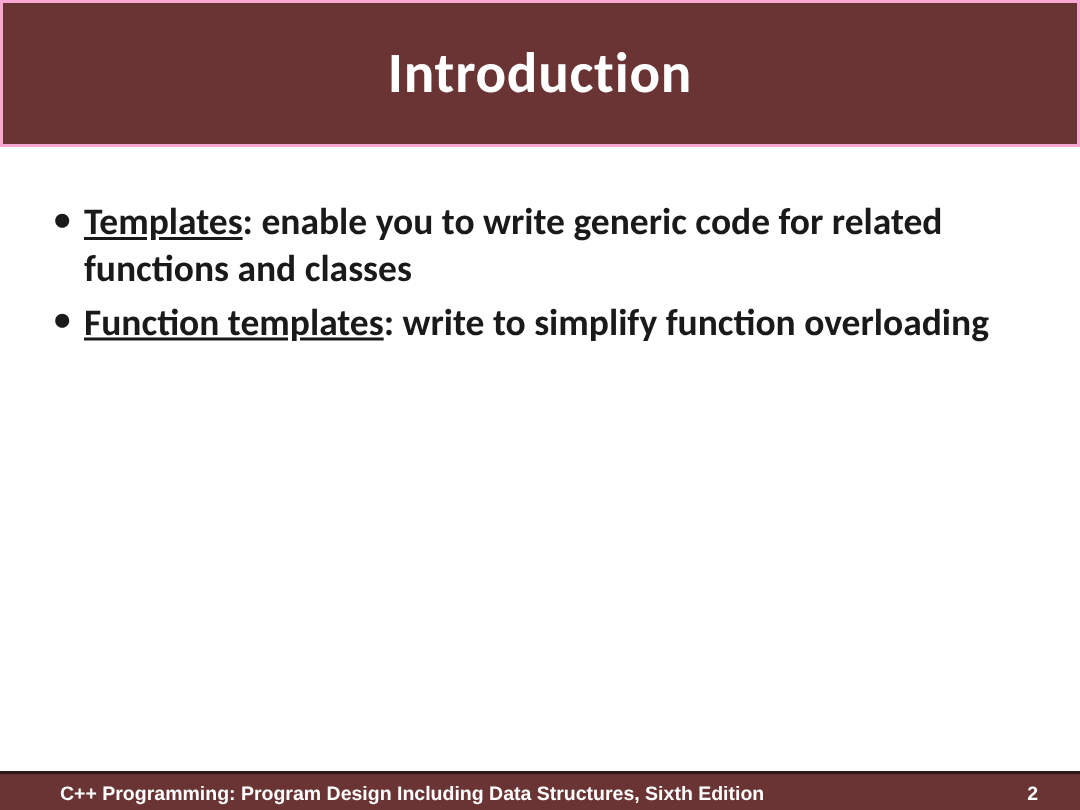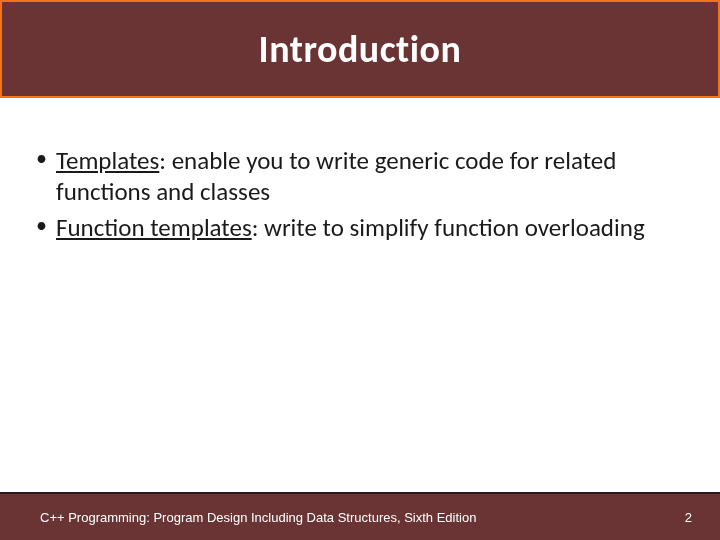--- a/index.html
+++ b/index.html
@@ -14,36 +14,37 @@
     position: relative;
     background: #ffffff;
   }
   .title-bar {
     position: absolute;
     top: 0;
     left: 0;
     width: 720px;
     height: 98px;
     background: #6a3434;
-    border: 2px solid #f97316;
+    border: 2px solid #f9a8d4;
     display: flex;
     align-items: center;
     justify-content: center;
   }
   .title-text {
     color: #ffffff;
     font-size: 38px;
     font-weight: 700;
     letter-spacing: 0.5px;
   }
   .content {
     position: absolute;
-    top: 145px;
+    top: 132px;
     left: 34px;
     right: 40px;
+    font-weight: bold;
   }
   .content ul {
     list-style: none;
   }
   .content li {
     position: relative;
     padding-left: 22px;
     font-size: 25px;
     line-height: 1.25;
     color: #1a1a1a;
@@ -58,27 +59,28 @@
     color: #1a1a1a;
   }
   .term {
     text-decoration: underline;
   }
   .footer {
     position: absolute;
     left: 0;
     bottom: 0;
     width: 720px;
-    height: 48px;
+    height: 26px;
     background: #6a3434;
     border-top: 2px solid #2a1a1a;
     display: flex;
     align-items: center;
     justify-content: space-between;
     padding: 0 28px 0 40px;
+    font-weight: bold;
   }
   .footer-text {
     color: #ffffff;
     font-size: 13px;
     font-family: Arial, sans-serif;
   }
   .page-number {
     color: #ffffff;
     font-size: 13px;
     font-family: Arial, sans-serif;

